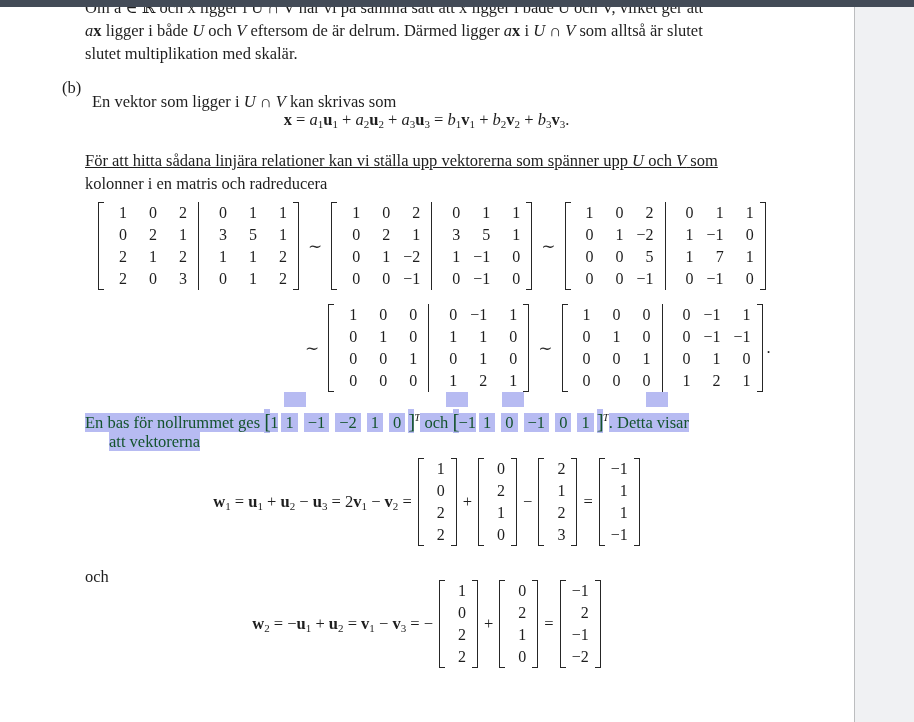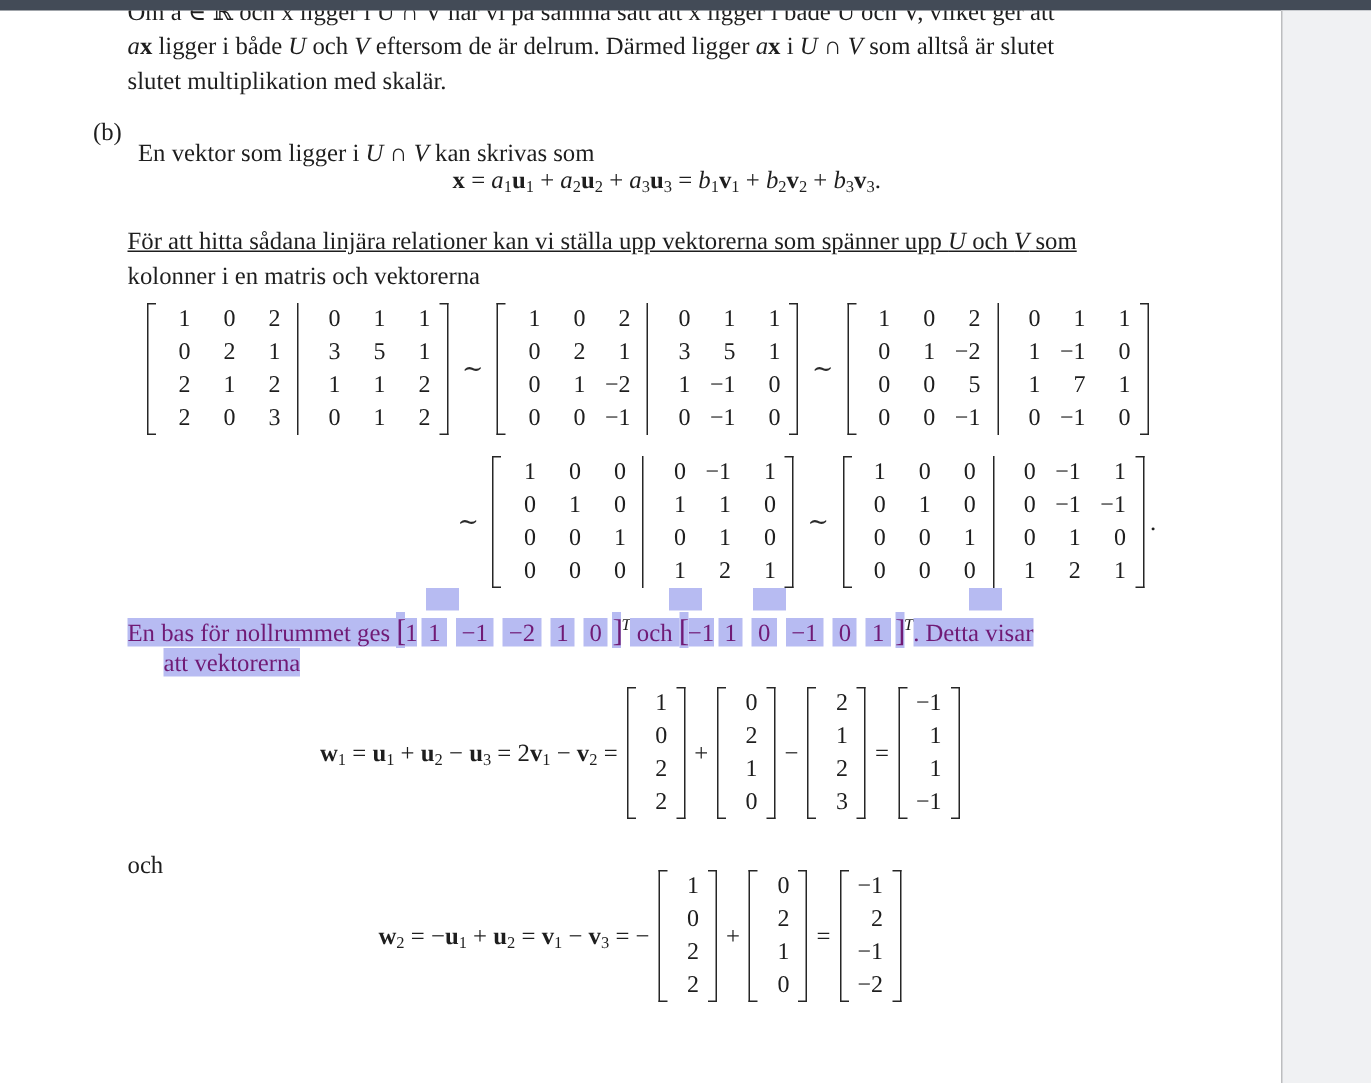--- a/index.html
+++ b/index.html
@@ -11,27 +11,27 @@
     -webkit-font-smoothing:antialiased;
   }
   .abs{position:absolute;}
   
   #topbar{left:0;top:0;width:914px;height:7px;background:var(--bar,#434b57);}
   #gutter{left:854px;top:7px;width:60px;height:715px;background:#f0f1f3;border-left:1px solid #bcbdbf;box-sizing:border-box;}
   
   .tline{left:85px;width:690px;font-size:16.5px;line-height:22px;white-space:nowrap;}
   .clipwrap{left:85px;top:7px;width:700px;height:11px;overflow:hidden;}
   .clipwrap .inner{display:block;margin-top:-10px;font-size:16.5px;line-height:21px;white-space:nowrap;}
-  .centerline{left:103px;width:683px;text-align:center;font-size:16.5px;white-space:nowrap;}
+  .centerline{left:85px;width:683px;text-align:center;font-size:16.5px;white-space:nowrap;}
   
   .seg-i{font-style:italic;}
   .seg-b{font-weight:700;}
   .seg-sub{font-size:11px;vertical-align:-3px;}
   .seg-sup{font-size:11px;vertical-align:7px;font-style:italic;}
-  .seg-hl{background:var(--hl,#b7bbf2);color:#701a75;}
+  .seg-hl{background:var(--hl,#b7bbf2);color:#14532d;}
   .seg-nm{margin:0 3px;padding:0 4px;}
   .seg-br{font-size:21px;letter-spacing:-1px;}
   
   .mxrow{display:flex;align-items:center;}
   .mx{display:inline-flex;align-items:stretch;}
   .mbr{width:6px;flex:none;border:1.7px solid #262626;box-sizing:border-box;}
   .mbr.l{border-right:0;margin-right:6px;}
   .mbr.r{border-left:0;margin-left:6px;}
   .msep{width:1px;background:#262626;margin:0 11px;flex:none;}
   .mgrid{display:grid;align-content:center;column-gap:13px;}
@@ -58,21 +58,21 @@
 
   <div class="abs tline" style="top:20px;"><span class="seg-i">a</span><span class="seg-b">x</span><span> ligger i både </span><span class="seg-i">U</span><span> och </span><span class="seg-i">V</span><span> eftersom de är delrum. Därmed ligger </span><span class="seg-i">a</span><span class="seg-b">x</span><span> i </span><span class="seg-i">U</span><span> ∩ </span><span class="seg-i">V</span><span> som alltså är slutet</span></div>
   <div class="abs tline" style="top:43px;">slutet multiplikation med skalär.</div>
 
   <div class="abs" style="left:62px;top:78px;font-size:16.5px;">(b)</div>
   <div class="abs tline" style="top:91px;left:92px;"><span>En vektor som ligger i </span><span class="seg-i">U</span><span> ∩ </span><span class="seg-i">V</span><span> kan skrivas som</span></div>
 
   <div class="abs centerline" style="top:110px;"><span class="seg-b">x</span><span> = </span><span class="seg-i">a</span><span class="seg-sub">1</span><span class="seg-b">u</span><span class="seg-sub">1</span><span> + </span><span class="seg-i">a</span><span class="seg-sub">2</span><span class="seg-b">u</span><span class="seg-sub">2</span><span> + </span><span class="seg-i">a</span><span class="seg-sub">3</span><span class="seg-b">u</span><span class="seg-sub">3</span><span> = </span><span class="seg-i">b</span><span class="seg-sub">1</span><span class="seg-b">v</span><span class="seg-sub">1</span><span> + </span><span class="seg-i">b</span><span class="seg-sub">2</span><span class="seg-b">v</span><span class="seg-sub">2</span><span> + </span><span class="seg-i">b</span><span class="seg-sub">3</span><span class="seg-b">v</span><span class="seg-sub">3</span><span>.</span></div>
 
   <div class="abs tline" style="top:150px;text-decoration:underline;"><span>För att hitta sådana linjära relationer kan vi ställa upp vektorerna som spänner upp </span><span class="seg-i">U</span><span> och </span><span class="seg-i">V</span><span> som</span></div>
-  <div class="abs tline" style="top:173px;">kolonner i en matris och vektorerna</div>
+  <div class="abs tline" style="top:173px;">kolonner i en matris och radreducera</div>
 
   <div class="abs mxrow" style="left:98px;top:202px;">
     <span class="mx">
         <span class="mbr l"></span>
         <span class="mgrid" style="grid-template-columns: repeat(3, auto);">
           <span class="mcell">1</span>
           <span class="mcell">0</span>
           <span class="mcell">2</span>
           <span class="mcell">0</span>
           <span class="mcell">2</span>

